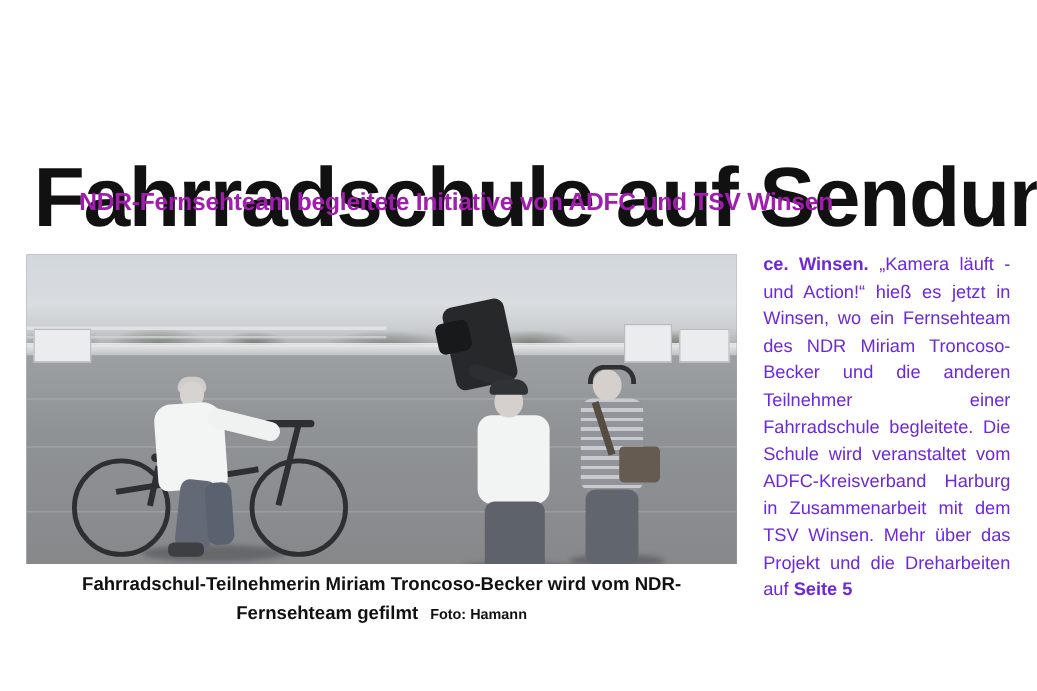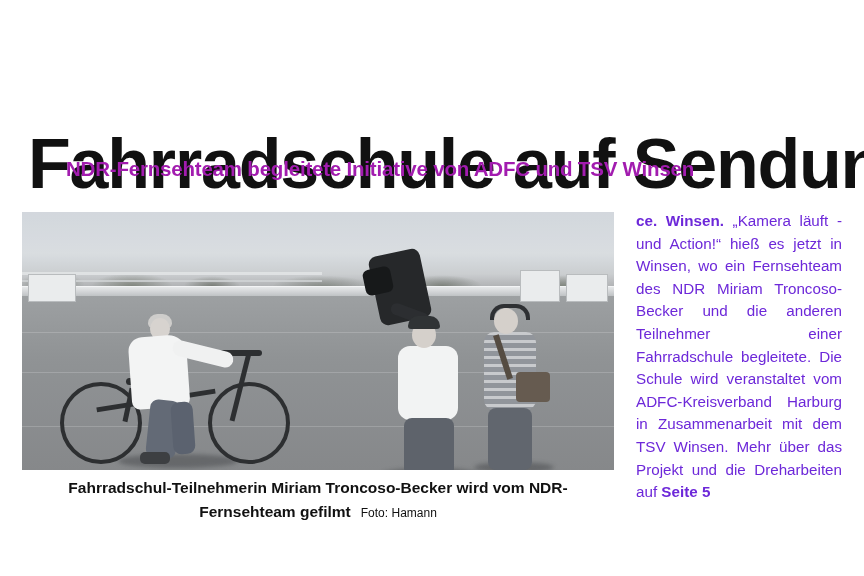--- a/index.html
+++ b/index.html
@@ -261,21 +261,21 @@
     left: 22px;
     top: 476px;
     width: 592px;
     text-align: center;
     font-size: 15.5px;
     line-height: 24px;
     font-weight: 700;
     color: #111111;
   }
   .credit {
-    font-weight: 400;
+    font-weight: 700;
     font-size: 12px;
     margin-left: 10px;
   }
 
   
   .column {
     position: absolute;
     left: 636px;
     top: 210px;
     width: 206px;

